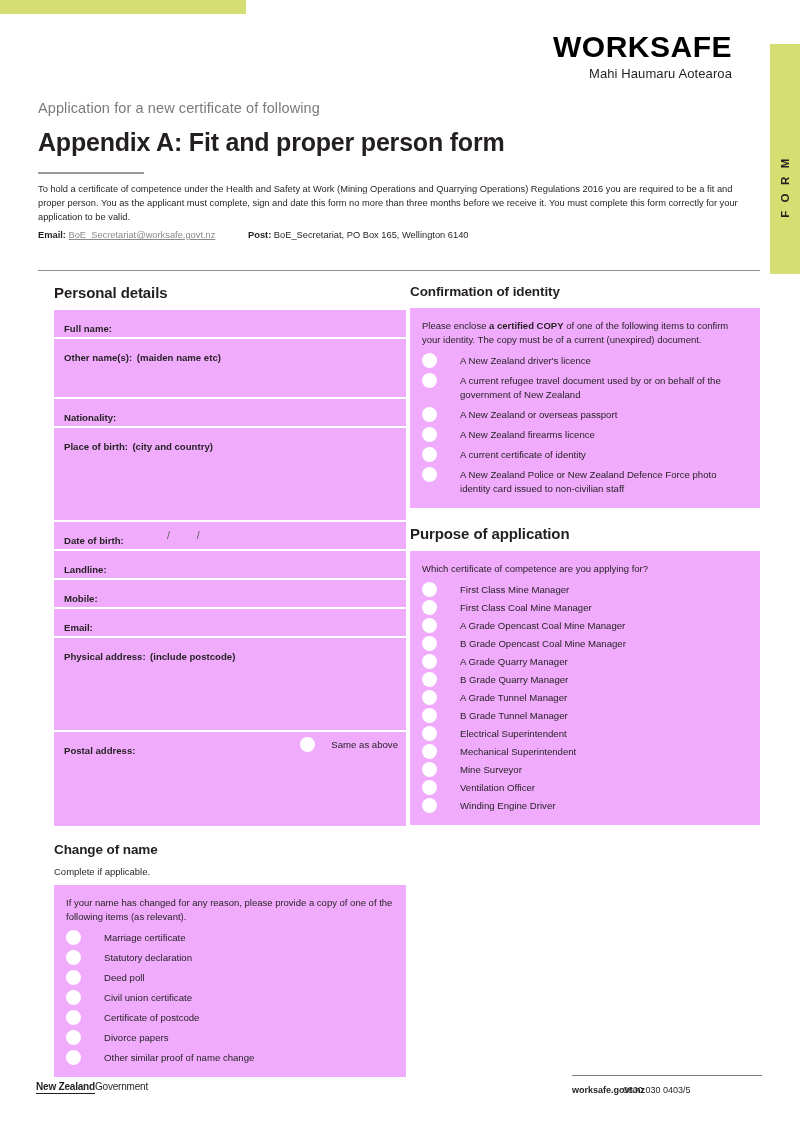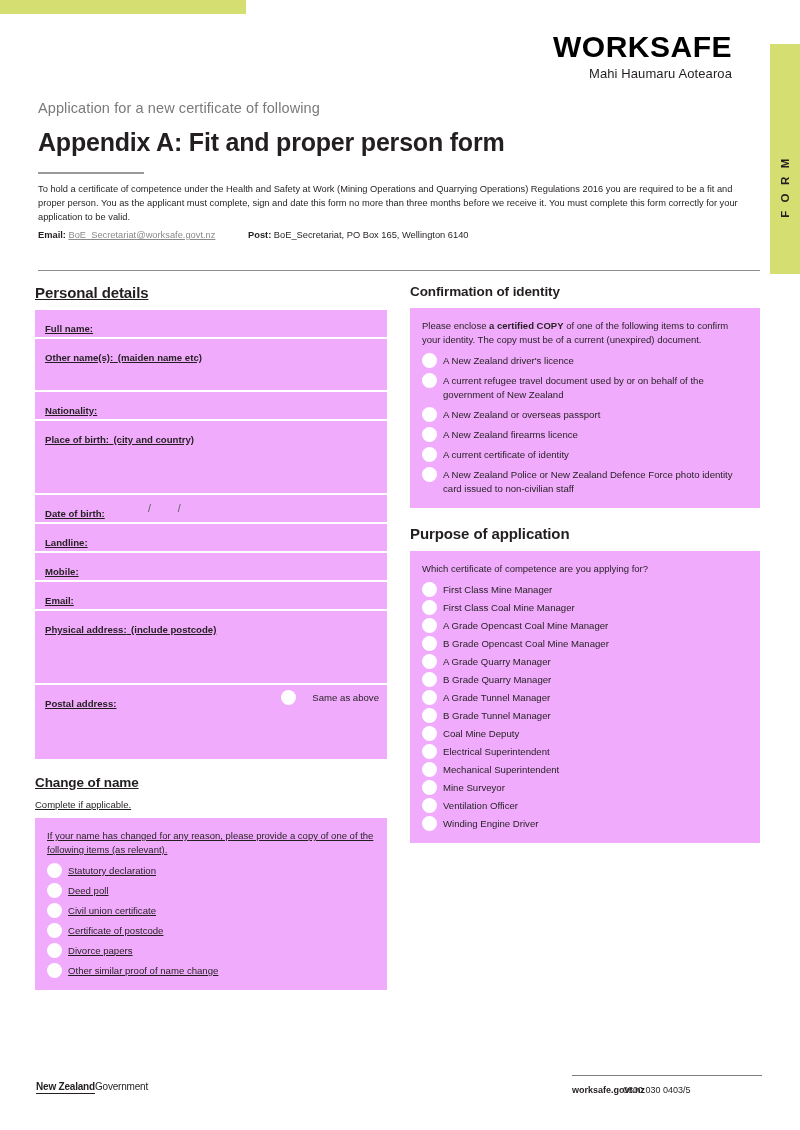--- a/index.html
+++ b/index.html
@@ -116,21 +116,21 @@
   .contact .post { margin-left: 30px; }
 
   .main-rule {
     position: absolute;
     left: 38px; top: 270px;
     width: 722px; height: 1px;
     background: #8d8d8d;
   }
 
   
-  .col-left  { position: absolute; left: 35px;  top: 284px; width: 352px; text-decoration: underline; }
+  .col-left  { position: absolute; left: 54px;  top: 284px; width: 352px; }
   .col-right { position: absolute; left: 410px; top: 284px; width: 350px; }
 
   h2.section {
     font-size: 15px;
     font-weight: bold;
     color: #231f20;
     margin-bottom: 9px;
     letter-spacing: -0.1px;
   }
   h2.section.sm { font-size: 13.5px; }
@@ -155,22 +155,22 @@
     padding: 8px 10px 0 10px;
     position: relative;
   }
   .field:last-child { border-bottom: none; }
   .field-label {
     font-size: 9.6px;
     font-weight: bold;
     color: #231f20;
   }
   .h-s  { height: 29px; }
-  .h-m  { height: 53px; }
-  .h-l  { height: 74px; }
+  .h-m  { height: 60px; }
+  .h-l  { height: 94px; }
 
   .dob-slashes {
     position: absolute;
     left: 102px; top: 7px;
     font-size: 10.5px;
     color: #5a5a5a;
     letter-spacing: 1px;
   }
   .dob-slashes span { margin: 0 11px; }
 
@@ -188,21 +188,21 @@
     font-size: 9.5px;
     line-height: 14px;
     color: #231f20;
     margin-bottom: 6px;
   }
   .panel-intro b { font-weight: bold; }
 
   .radio-row {
     display: flex;
     align-items: flex-start;
-    gap: 6px;
+    gap: 23px;
     margin-top: 5px;
   }
   .radio-row.tight { margin-top: 3px; }
   .radio {
     flex: 0 0 auto;
     width: 15px; height: 15px;
     border-radius: 50%;
     background: #ffffff;
     margin-top: 0px;
   }
@@ -332,20 +332,24 @@
     </div>
 
     <h2 class="section sm" style="margin-top:16px;">Change of name</h2>
     <div class="subnote">Complete if applicable.</div>
 
     <div class="panel pad">
       <div class="panel-intro">If your name has changed for any reason, please provide a copy of one of the following items (as relevant).</div>
 
       <div class="radio-row">
         <span class="radio"></span>
+        <span class="radio-label">Marriage certificate</span>
+      </div>
+      <div class="radio-row">
+        <span class="radio"></span>
         <span class="radio-label">Statutory declaration</span>
       </div>
       <div class="radio-row">
         <span class="radio"></span>
         <span class="radio-label">Deed poll</span>
       </div>
       <div class="radio-row">
         <span class="radio"></span>
         <span class="radio-label">Civil union certificate</span>
       </div>
@@ -428,24 +432,20 @@
         <span class="radio"></span>
         <span class="radio-label">B Grade Quarry Manager</span>
       </div>
       <div class="radio-row tight">
         <span class="radio"></span>
         <span class="radio-label">A Grade Tunnel Manager</span>
       </div>
       <div class="radio-row tight">
         <span class="radio"></span>
         <span class="radio-label">B Grade Tunnel Manager</span>
-      </div>
-      <div class="radio-row tight">
-        <span class="radio"></span>
-        <span class="radio-label">Coal Mine Deputy</span>
       </div>
       <div class="radio-row tight">
         <span class="radio"></span>
         <span class="radio-label">Electrical Superintendent</span>
       </div>
       <div class="radio-row tight">
         <span class="radio"></span>
         <span class="radio-label">Mechanical Superintendent</span>
       </div>
       <div class="radio-row tight">

